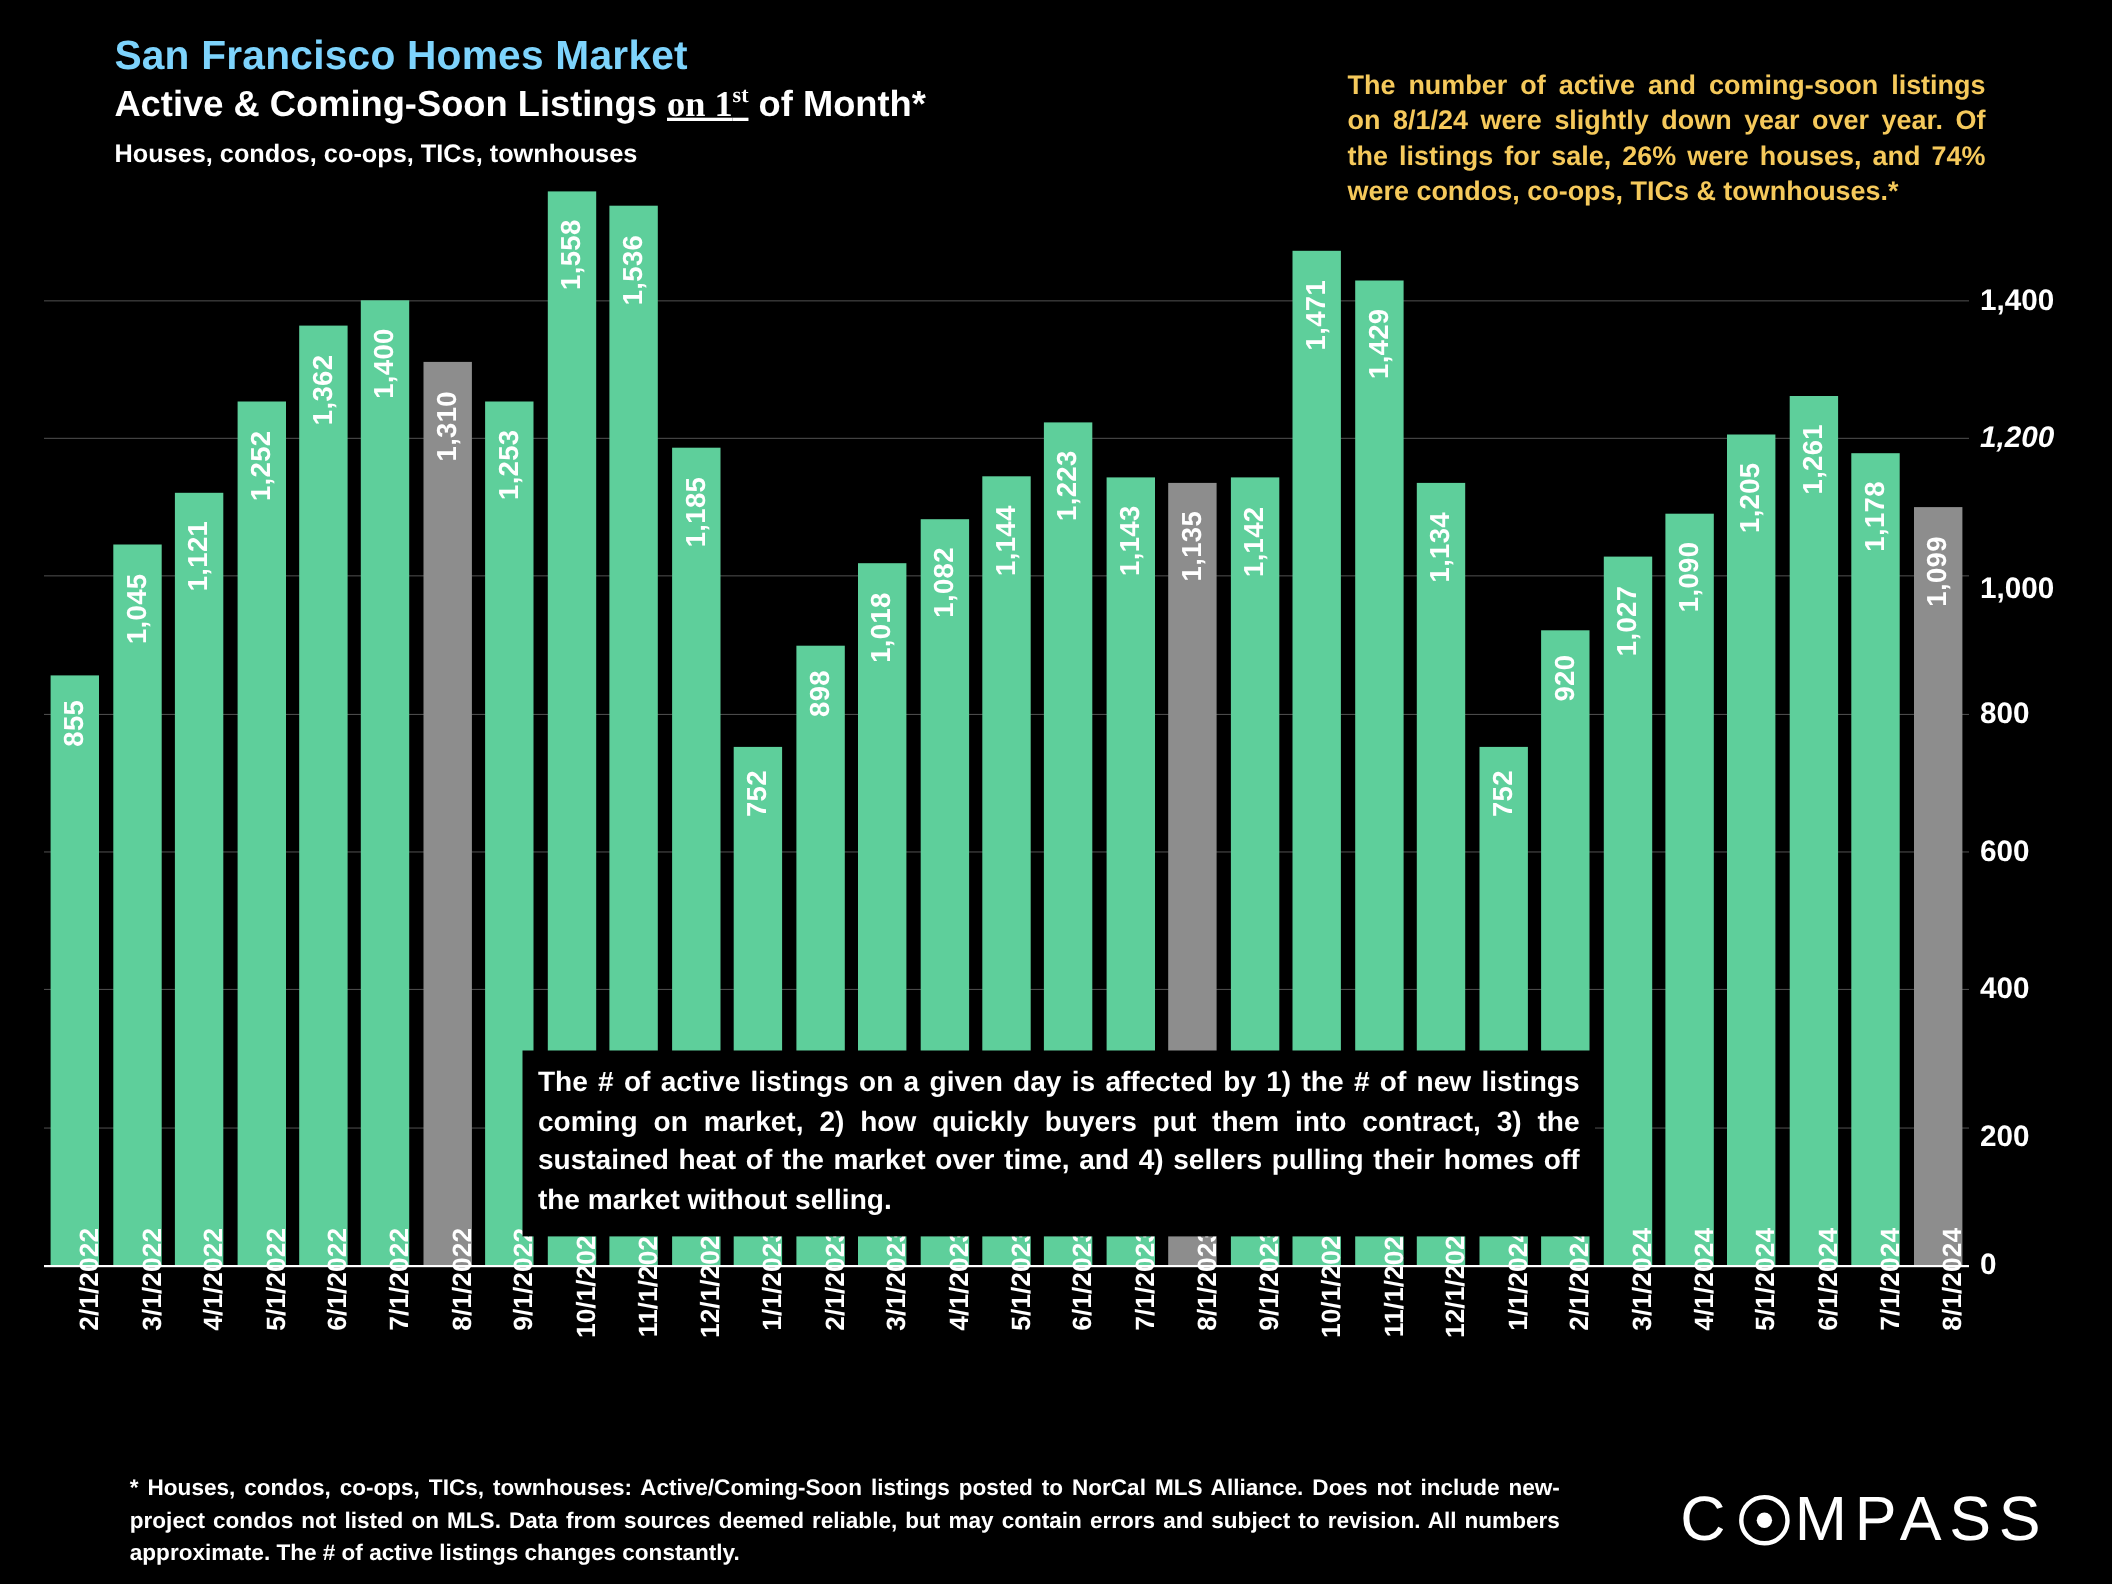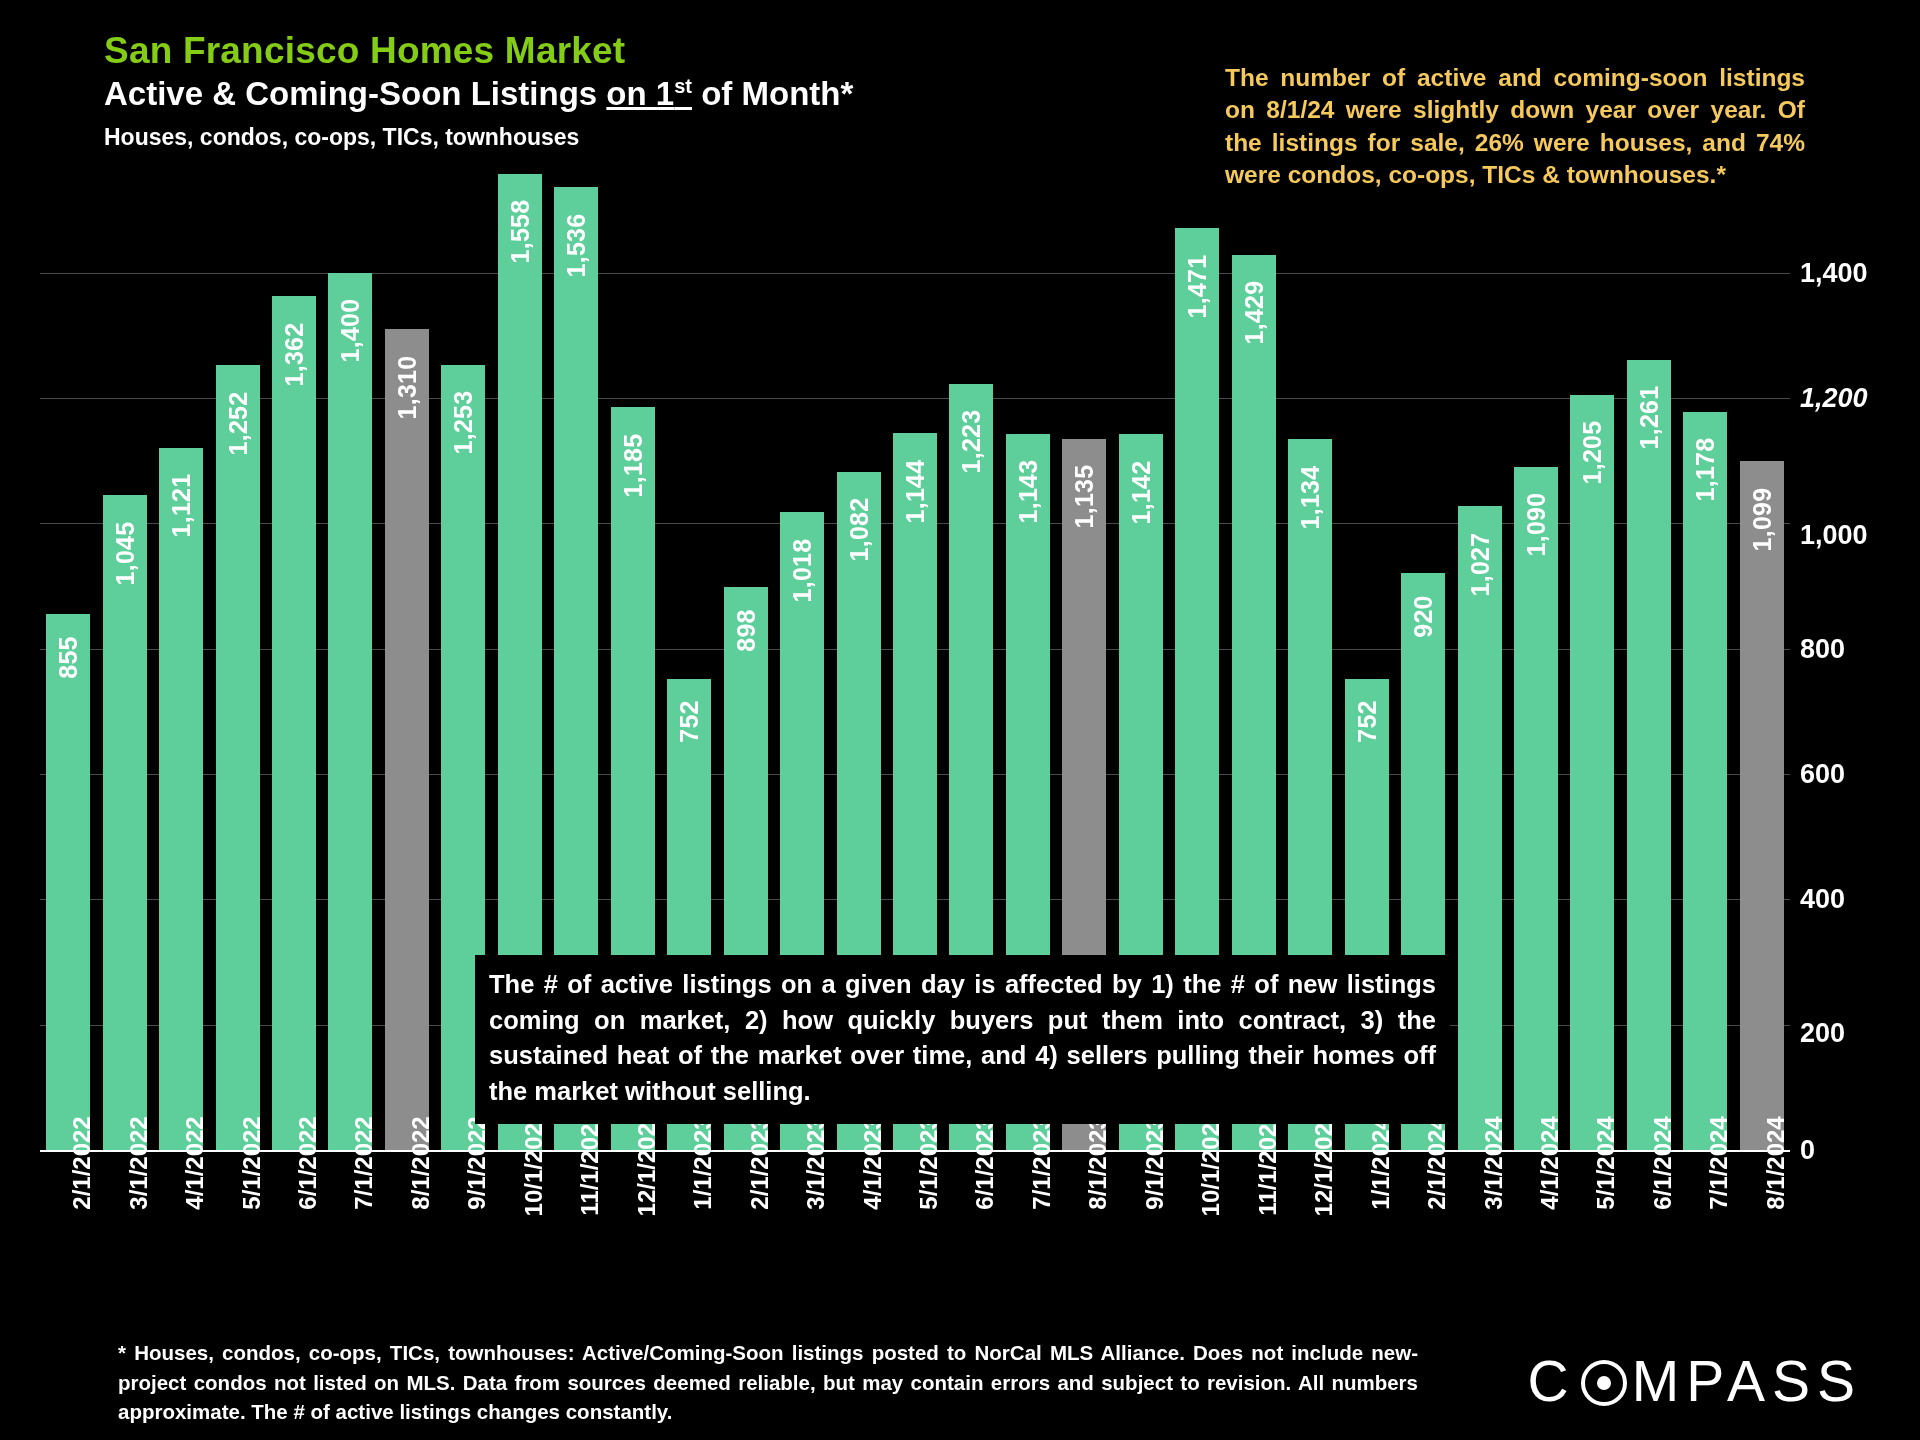--- a/index.html
+++ b/index.html
@@ -27,30 +27,30 @@
     position: absolute;
     left: 104px;
     top: 30px;
     width: 1050px;
   }
   #main-title {
     font-size: 37px;
     font-weight: bold;
     letter-spacing: 0.2px;
     line-height: 1.14;
-    color: #84cc16;
+    color: #7dd3fc;
   }
   #sub-title {
     font-size: 33px;
     font-weight: bold;
     line-height: 1.2;
     margin-top: 2px;
     color: #ffffff;
   }
-  #sub-title .underline { text-decoration: underline; }
+  #sub-title .underline { text-decoration: underline; font-family: Liberation Serif, serif; }
   #sub-title sup { font-size: 20px; vertical-align: super; }
   #third-title {
     font-size: 23px;
     font-weight: bold;
     margin-top: 10px;
     color: #ffffff;
   }
 
   
   #callout {

